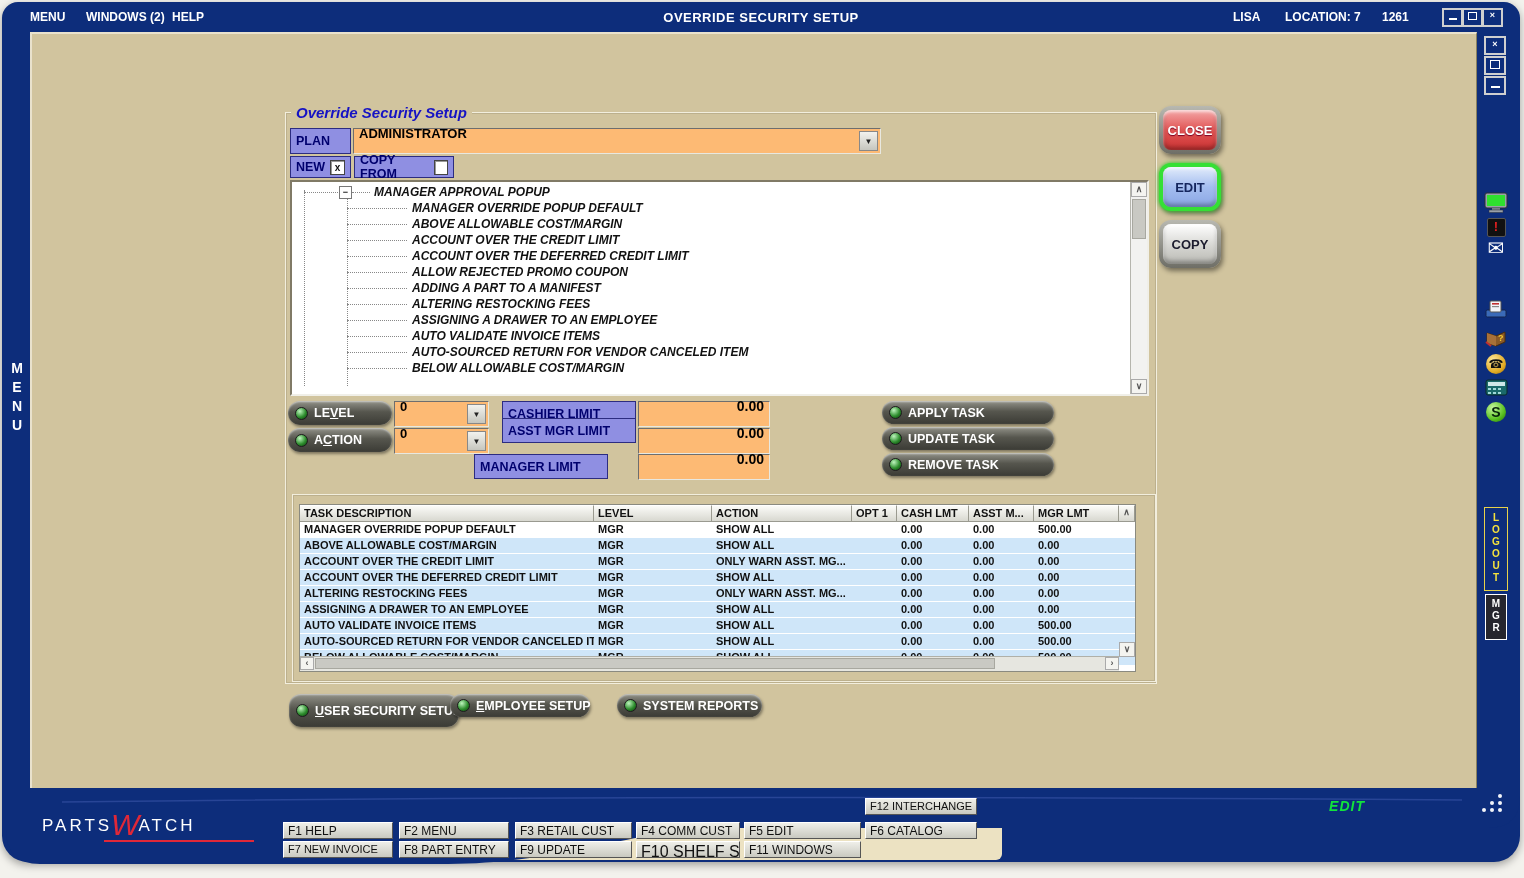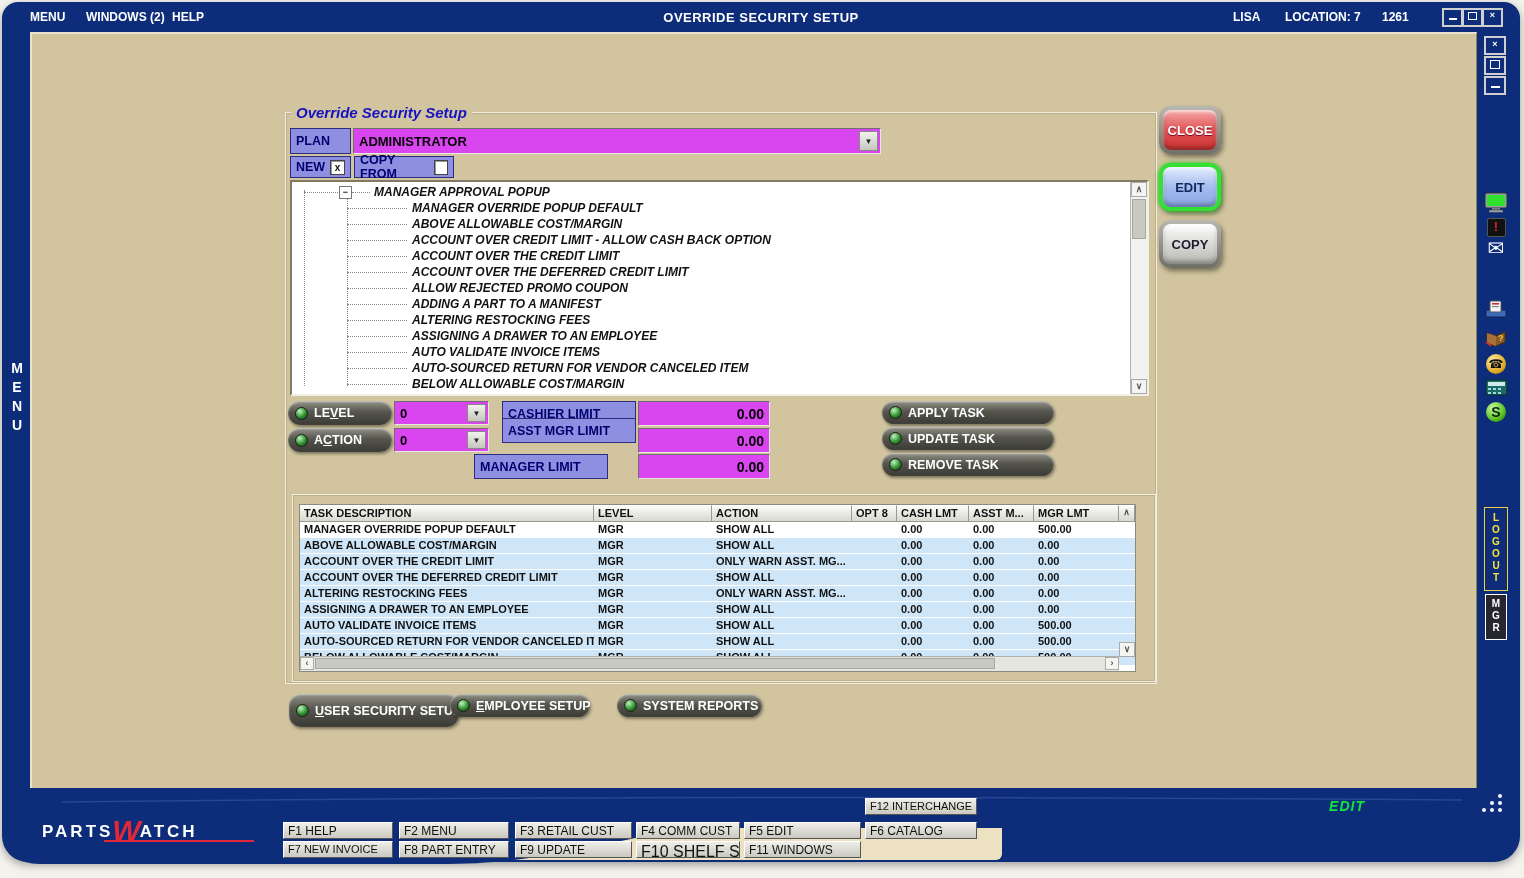--- a/index.html
+++ b/index.html
@@ -28,23 +28,23 @@
              color:#f5e23c;font-size:10px;text-align:center;}
   .mgrbox{position:absolute;left:1483px;top:592px;width:20px;padding:3px 0;border:1.5px solid #fff;
           background:#26262e;color:#fff;font-size:10px;text-align:center;}
   .logoutbox .vtext,.mgrbox .vtext{letter-spacing:1px;}
   
   .groupbox{position:absolute;border:1px solid #f2eedd;box-shadow:inset 0 0 0 1px rgba(150,140,110,.35);}
   .grouptitle{position:absolute;background:#d1c49e;padding:0 5px;color:#1512c4;font-weight:bold;font-style:italic;font-size:15px;white-space:nowrap;}
   
   .plabel{position:absolute;background:#8f8fe2;border:1px solid #2c2c80;color:#00006e;font-weight:bold;
           font-size:12.5px;display:flex;align-items:center;padding:0 5px;box-sizing:border-box;}
-  .yfield{position:absolute;background:#d946ef;border-top:1.5px solid #6e6e6e;border-left:1.5px solid #6e6e6e;
+  .yfield{position:absolute;background:#fdba74;border-top:1.5px solid #6e6e6e;border-left:1.5px solid #6e6e6e;
           border-right:1.5px solid #e8e8e0;border-bottom:1.5px solid #e8e8e0;font-weight:bold;font-size:13px;
-          display:flex;align-items:center;padding:0 5px;box-sizing:border-box;}
+          display:flex;align-items:flex-end;padding:12px 5px;box-sizing:border-box;}
   .yfield.num{justify-content:flex-end;font-size:14px;}
   .droparrow{position:absolute;right:2px;top:2px;bottom:2px;width:17px;background:linear-gradient(#f2f2ee,#c6c6be);
              border:1px solid #888;color:#222;font-size:8px;display:flex;align-items:center;justify-content:center;cursor:pointer;}
   .cb{display:inline-flex;width:13px;height:13px;background:#fff;border:1px solid #444;box-shadow:inset 1px 1px 0 #999;
       font-size:10px;font-weight:bold;color:#111;align-items:center;justify-content:center;margin-left:5px;cursor:pointer;}
   
   .treebox{position:absolute;left:288px;top:178px;width:855px;height:212px;background:#fff;
            border-top:2px solid #807a66;border-left:2px solid #807a66;border-right:2px solid #f0efe8;border-bottom:2px solid #f0efe8;overflow:hidden;}
   .treeinner{position:absolute;left:0;top:2px;right:16px;bottom:0;font-style:italic;font-weight:bold;font-size:12px;color:#111;}
   .vline{position:absolute;border-left:1px dotted #888;}
@@ -82,21 +82,21 @@
   .th{background:linear-gradient(#fbfbf8,#d8d8d0);border-right:1px solid #9a9a90;border-bottom:1px solid #9a9a90;border-top:1px solid #fff;
       font-size:11px;font-weight:bold;color:#111;padding:1px 4px 0;white-space:nowrap;overflow:hidden;box-sizing:border-box;cursor:pointer;}
   .trowt{display:grid;grid-template-columns:294px 118px 140px 45px 72px 65px 85px;height:15px;border-bottom:1px solid #fff;cursor:pointer;}
   .td{font-size:11px;font-weight:bold;color:#111;padding:1px 4px 0;white-space:nowrap;overflow:hidden;box-sizing:border-box;}
   .rowwhite{background:#fff;} .rowblue{background:#cfe6f9;}
   .hscroll{position:absolute;left:0;right:16px;bottom:0;height:14px;background:#e6e6e0;border-top:1px solid #b0b0a8;}
   
   .fkey{position:absolute;height:17px;background:linear-gradient(#efefe9,#c9c9c0);border-top:1.5px solid #fff;
         border-left:1.5px solid #fff;border-right:1.5px solid #555;border-bottom:1.5px solid #555;
         font-size:12px;font-weight:normal;color:#111;padding:1px 4px 0;box-sizing:border-box;white-space:nowrap;overflow:hidden;cursor:pointer;}
-  .brand{position:absolute;left:40px;top:806px;color:#fff;font-weight:bold;font-size:17px;letter-spacing:3px;white-space:nowrap;margin-top:6px;}
+  .brand{position:absolute;left:40px;top:806px;color:#fff;font-weight:normal;font-size:17px;letter-spacing:3px;white-space:nowrap;}
   .brand .w{color:#e02838;font-size:30px;font-style:italic;letter-spacing:0;vertical-align:-4px;margin:0 -1px;}
   .brandline{position:absolute;left:102px;top:838px;width:150px;height:2px;background:#e02838;}
   .status-edit{position:absolute;left:1305px;top:796px;width:80px;text-align:center;color:#12e43c;
                font-weight:bold;font-style:italic;font-size:14px;letter-spacing:1px;}
   .grip{position:absolute;left:1480px;top:792px;width:24px;height:22px;}
   .grip i{position:absolute;width:4px;height:4px;border-radius:50%;background:#fff;opacity:.95;}
   
   .alerticon{width:17px;height:17px;margin:0 auto;background:#111;border:1px solid #555;border-radius:2px;
              color:#e02020;font-weight:bold;font-size:13px;line-height:16px;text-align:center;}
   .scircle{width:20px;height:20px;margin:0 auto;border-radius:50%;background:radial-gradient(circle at 35% 30%,#c8f8a0,#58c020 60%,#1c6a08);
@@ -211,21 +211,20 @@
   <div class="treebox">
     <div class="treeinner">
       <div class="vline" style="left:12px;top:6px;height:196px"></div>
       <div class="vline" style="left:55px;top:12px;height:190px"></div>
       <div class="troot">
         <span class="expander">−</span>
         <span>MANAGER APPROVAL POPUP</span>
       </div>
       <div class="trow"><span>MANAGER OVERRIDE POPUP DEFAULT</span></div>
       <div class="trow"><span>ABOVE ALLOWABLE COST/MARGIN</span></div>
-      <div class="trow"><span>ACCOUNT OVER CREDIT LIMIT - ALLOW CASH BACK OPTION</span></div>
       <div class="trow"><span>ACCOUNT OVER THE CREDIT LIMIT</span></div>
       <div class="trow"><span>ACCOUNT OVER THE DEFERRED CREDIT LIMIT</span></div>
       <div class="trow"><span>ALLOW REJECTED PROMO COUPON</span></div>
       <div class="trow"><span>ADDING A PART TO A MANIFEST</span></div>
       <div class="trow"><span>ALTERING RESTOCKING FEES</span></div>
       <div class="trow"><span>ASSIGNING A DRAWER TO AN EMPLOYEE</span></div>
       <div class="trow"><span>AUTO VALIDATE INVOICE ITEMS</span></div>
       <div class="trow"><span>AUTO-SOURCED RETURN FOR VENDOR CANCELED ITEM</span></div>
       <div class="trow"><span>BELOW ALLOWABLE COST/MARGIN</span></div>
     </div>
@@ -273,21 +272,21 @@
         <span>REMOVE TASK</span>
   </div>
 
   <div class="groupbox" style="left:290px;top:492px;width:862px;height:186px"></div>
 
   <div class="table">
     <div class="thead">
       <div class="th">TASK DESCRIPTION</div>
       <div class="th">LEVEL</div>
       <div class="th">ACTION</div>
-      <div class="th">OPT 8</div>
+      <div class="th">OPT 1</div>
       <div class="th">CASH LMT</div>
       <div class="th">ASST M...</div>
       <div class="th">MGR LMT</div>
       <div class="th" style="text-align:center;color:#555;font-size:9px">∧</div>
     </div>
     <div class="trowt rowwhite">
       <div class="td">MANAGER OVERRIDE POPUP DEFAULT</div>
           <div class="td">MGR</div>
           <div class="td">SHOW ALL</div>
           <div class="td"></div>

